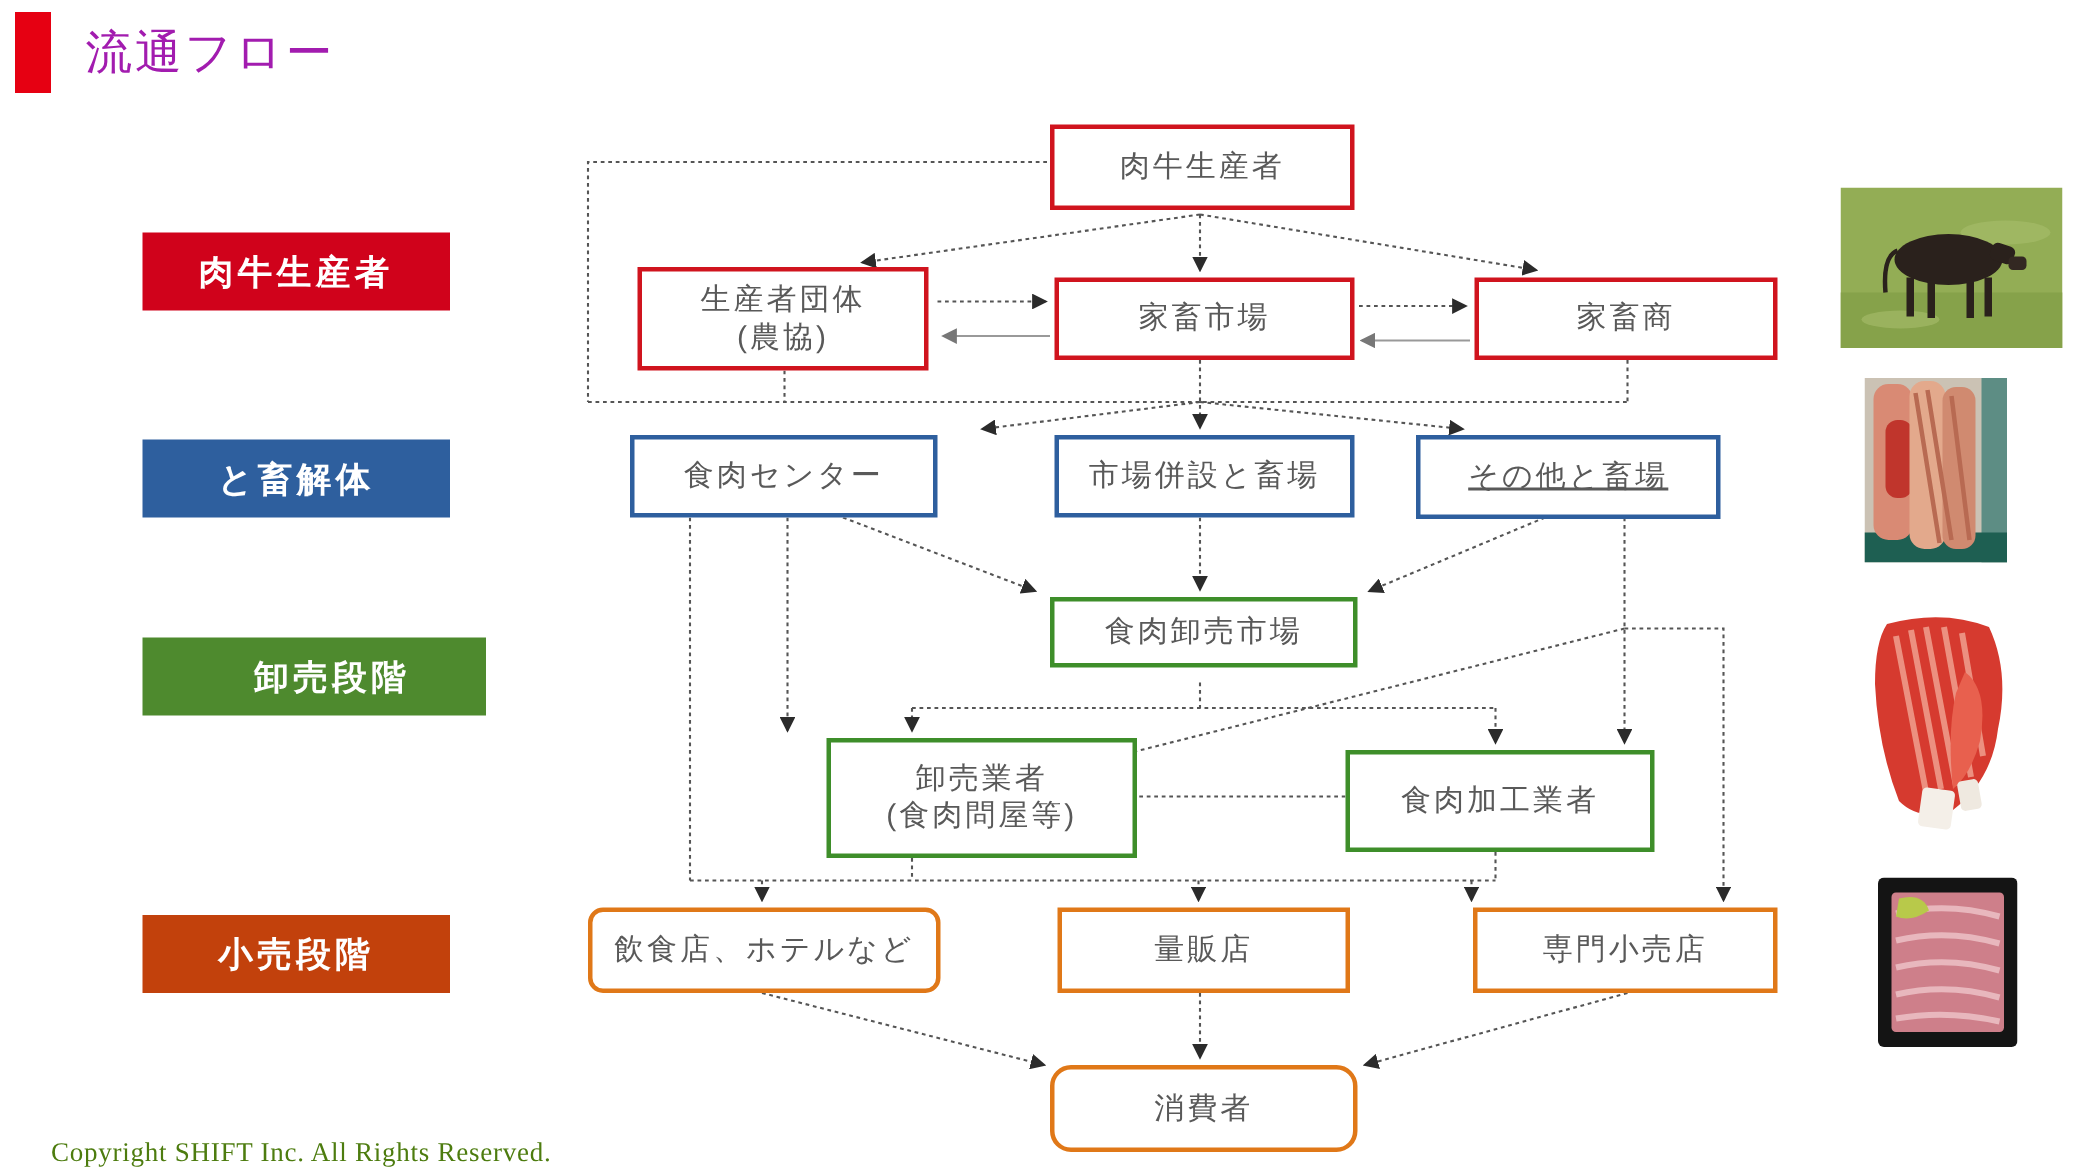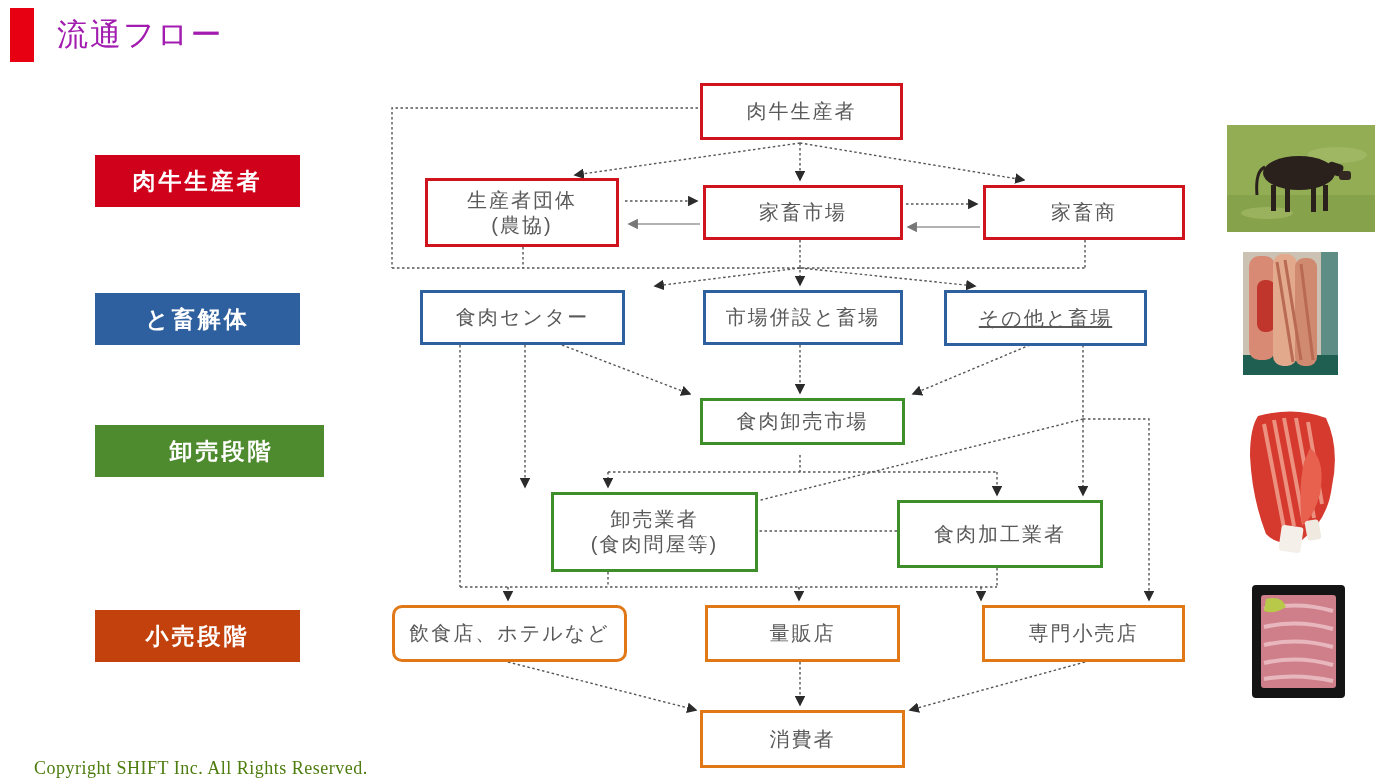--- a/index.html
+++ b/index.html
@@ -152,21 +152,21 @@
   <div class="node orange" style="left:392px;top:605px;width:235px;height:57px;border-radius:10px;">
     <span>飲食店、ホテルなど</span>
   </div>
   <div class="node orange" style="left:705px;top:605px;width:195px;height:57px;">
     <span>量販店</span>
   </div>
   <div class="node orange" style="left:982px;top:605px;width:203px;height:57px;">
     <span>専門小売店</span>
   </div>
 
-  <div class="node orange" style="left:700px;top:710px;width:205px;height:58px;">
+  <div class="node orange" style="left:700px;top:710px;width:205px;height:58px;border-radius:14px;">
     <span>消費者</span>
   </div>
 
   <svg class="photo" style="left:1227px;top:125px;" width="148" height="107" viewBox="0 0 148 107">
     <rect width="148" height="107" fill="#93ad55"></rect>
     <rect y="70" width="148" height="37" fill="#86a24a"></rect>
     <ellipse cx="40" cy="88" rx="26" ry="6" fill="#9fb763" opacity="0.8"></ellipse>
     <ellipse cx="110" cy="30" rx="30" ry="8" fill="#a4bb68" opacity="0.7"></ellipse>
     <ellipse cx="72" cy="48" rx="36" ry="17" fill="#2a211c"></ellipse>
     <rect x="100" y="38" width="16" height="12" rx="4" fill="#2a211c" transform="rotate(18 108 44)"></rect>

